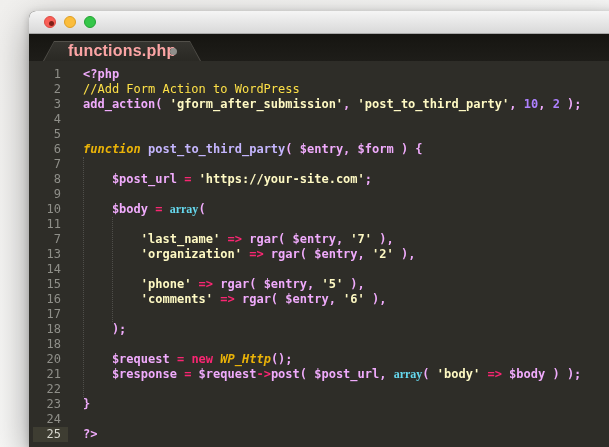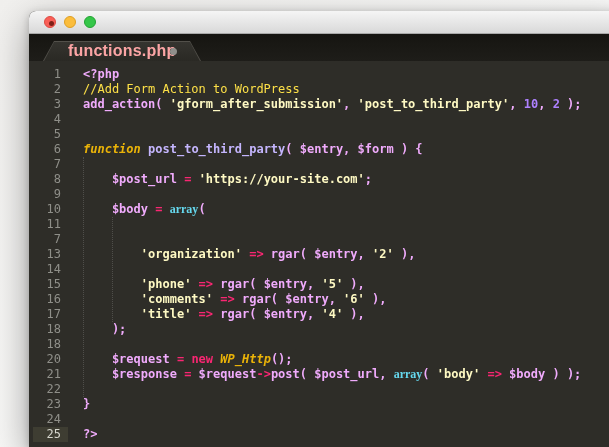--- a/index.html
+++ b/index.html
@@ -114,26 +114,26 @@
         <div class="line"><span class="gutter">2</span><span class="line-content"><span class="tok-comment">//Add Form Action to WordPress</span></span></div>
         <div class="line"><span class="gutter">3</span><span class="line-content"><span class="tok-plain">add_action( </span><span class="tok-string">'gform_after_submission'</span><span class="tok-plain">, </span><span class="tok-string">'post_to_third_party'</span><span class="tok-plain">, </span><span class="tok-number">10</span><span class="tok-plain">, </span><span class="tok-number">2</span><span class="tok-plain"> );</span></span></div>
         <div class="line"><span class="gutter">4</span><span class="line-content"></span></div>
         <div class="line"><span class="gutter">5</span></div>
         <div class="line"><span class="gutter">6</span><span class="line-content"><span class="tok-type">function</span><span class="tok-plain"> </span><span class="tok-func">post_to_third_party</span><span class="tok-plain">( $entry, $form ) {</span></span></div>
         <div class="line"><span class="gutter">7</span><span class="line-content"></span></div>
         <div class="line"><span class="gutter">8</span><span class="line-content"><span class="tok-plain">    $post_url </span><span class="tok-keyword">=</span><span class="tok-plain"> </span><span class="tok-string">'https://your-site.com'</span><span class="tok-plain">;</span></span></div>
         <div class="line"><span class="gutter">9</span><span class="line-content"></span></div>
         <div class="line"><span class="gutter">10</span><span class="line-content"><span class="tok-plain">    $body </span><span class="tok-keyword">=</span><span class="tok-plain"> </span><span class="tok-support">array</span><span class="tok-plain">(</span></span></div>
         <div class="line"><span class="gutter">11</span></div>
-        <div class="line"><span class="gutter">7</span></div>
+        <div class="line"><span class="gutter">7</span><span class="line-content"><span class="tok-plain">        </span><span class="tok-string">'last_name'</span><span class="tok-plain"> </span><span class="tok-keyword">=&gt;</span><span class="tok-plain"> rgar( $entry, </span><span class="tok-string">'7'</span><span class="tok-plain"> ),</span></span></div>
         <div class="line"><span class="gutter">13</span><span class="line-content"><span class="tok-plain">        </span><span class="tok-string">'organization'</span><span class="tok-plain"> </span><span class="tok-keyword">=&gt;</span><span class="tok-plain"> rgar( $entry, </span><span class="tok-string">'2'</span><span class="tok-plain"> ),</span></span></div>
         <div class="line"><span class="gutter">14</span></div>
         <div class="line"><span class="gutter">15</span><span class="line-content"><span class="tok-plain">        </span><span class="tok-string">'phone'</span><span class="tok-plain"> </span><span class="tok-keyword">=&gt;</span><span class="tok-plain"> rgar( $entry, </span><span class="tok-string">'5'</span><span class="tok-plain"> ),</span></span></div>
         <div class="line"><span class="gutter">16</span><span class="line-content"><span class="tok-plain">        </span><span class="tok-string">'comments'</span><span class="tok-plain"> </span><span class="tok-keyword">=&gt;</span><span class="tok-plain"> rgar( $entry, </span><span class="tok-string">'6'</span><span class="tok-plain"> ),</span></span></div>
-        <div class="line"><span class="gutter">17</span><span class="line-content"><span class="tok-plain">        </span><span class="tok-string">'title'</span><span class="tok-plain"> </span><span class="tok-keyword">=&gt;</span><span class="tok-plain"> rgar( $entry, </span><span class="tok-string">'4'</span><span class="tok-plain"> ),</span></span></div>
+        <div class="line"><span class="gutter">17</span></div>
         <div class="line"><span class="gutter">18</span><span class="line-content"><span class="tok-plain">    );</span></span></div>
         <div class="line"><span class="gutter">18</span><span class="line-content"></span></div>
         <div class="line"><span class="gutter">20</span><span class="line-content"><span class="tok-plain">    $request </span><span class="tok-keyword">=</span><span class="tok-plain"> </span><span class="tok-keyword">new</span><span class="tok-plain"> </span><span class="tok-type">WP_Http</span><span class="tok-plain">();</span></span></div>
         <div class="line"><span class="gutter">21</span><span class="line-content"><span class="tok-plain">    $response </span><span class="tok-keyword">=</span><span class="tok-plain"> $request</span><span class="tok-keyword">-&gt;</span><span class="tok-plain">post( $post_url, </span><span class="tok-support">array</span><span class="tok-plain">( </span><span class="tok-string">'body'</span><span class="tok-plain"> </span><span class="tok-keyword">=&gt;</span><span class="tok-plain"> $body ) );</span></span></div>
         <div class="line"><span class="gutter">22</span><span class="line-content"></span></div>
         <div class="line"><span class="gutter">23</span><span class="line-content"><span class="tok-plain">}</span></span></div>
         <div class="line"><span class="gutter">24</span><span class="line-content"></span></div>
         <div class="line"><span class="gutter active">25</span><span class="line-content"><span class="tok-plain">?&gt;</span></span></div>
         <div class="guide" style="left: calc(0ch + 54px); top: 96px; height: 240px;"></div>
         <div class="guide" style="left: calc(4ch + 54px); top: 156px; height: 105px;"></div>

